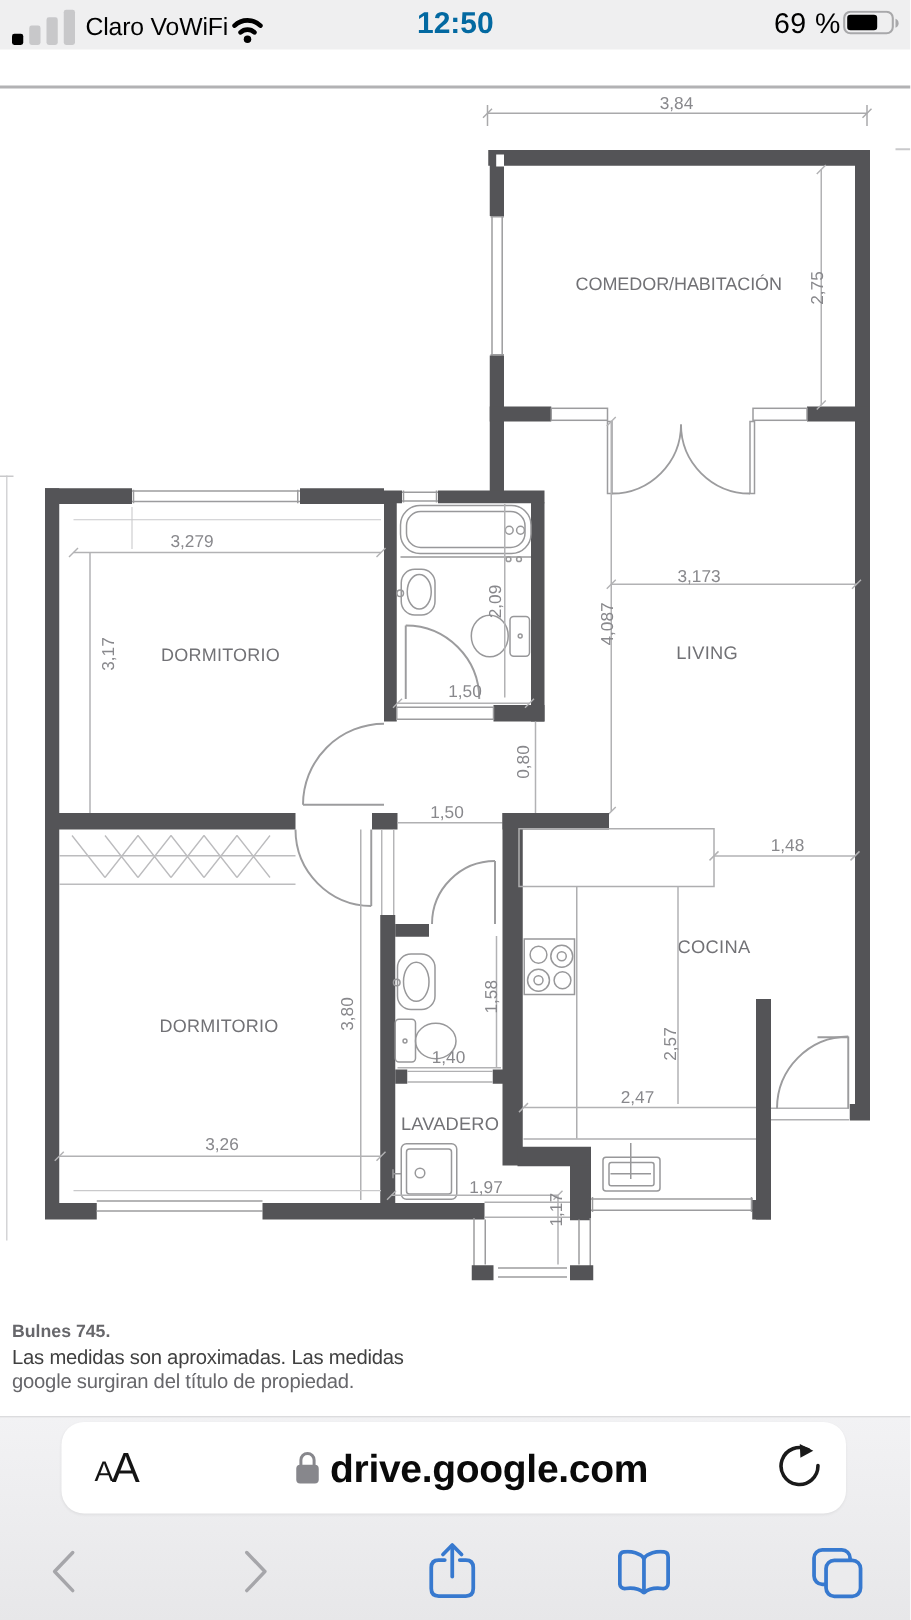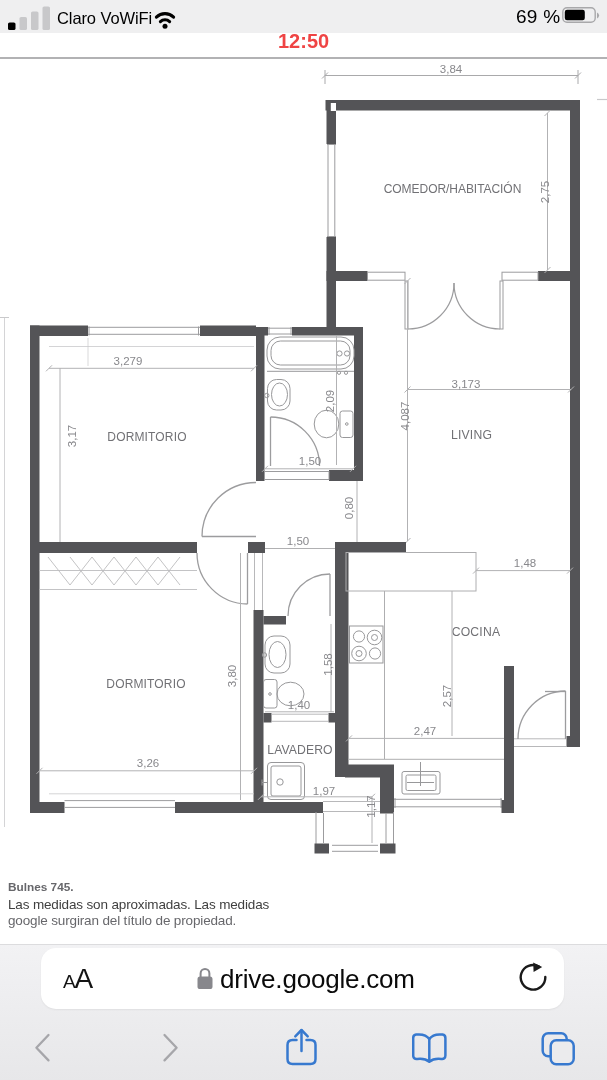--- a/index.html
+++ b/index.html
@@ -19,21 +19,21 @@
 </svg>
 
 <div class="abs" style="left:57px;top:8.5px;font-size:16.5px;color:#000;letter-spacing:-0.1px;text-align:center;">Claro VoWiFi</div>
 
 <svg class="abs" style="left:152.5px;top:9px;" width="24" height="21" viewBox="0 0 24 21">
   <circle cx="12" cy="17.2" r="2.5" fill="#000"></circle>
   <path d="M7.4 12.6 a6.6 6.6 0 0 1 9.2 0" fill="none" stroke="#000" stroke-width="3.1" stroke-linecap="round"></path>
   <path d="M3.4 8.1 a12.3 12.3 0 0 1 17.2 0" fill="none" stroke="#000" stroke-width="3.1" stroke-linecap="round"></path>
 </svg>
 
-<div class="abs" style="left:278px;top:5px;font-size:20px;font-weight:bold;color:#ef4444;letter-spacing:0px;margin-top:25px;">12:50</div>
+<div class="abs" style="left:278px;top:5px;font-size:20px;font-weight:bold;color:#0369a1;letter-spacing:0px;">12:50</div>
 
 <div class="abs" style="left:516px;top:6px;font-size:19px;color:#000;letter-spacing:0.3px;text-align:right;">69 %</div>
 
 <svg class="abs" style="left:562px;top:7px;" width="38" height="17" viewBox="0 0 38 17">
   <rect x="0.8" y="0.8" width="32.4" height="14.4" rx="4.2" fill="none" stroke="#a8a8aa" stroke-width="1.4"></rect>
   <rect x="2.8" y="2.8" width="20" height="10.4" rx="2.2" fill="#000"></rect>
   <path d="M35 5.5 a3.2 3.2 0 0 1 0 6 Z" fill="#a8a8aa"></path>
 </svg>
 
 <div class="abs" style="left:0;top:56.5px;width:607px;height:2px;background:#b2b2b4;"></div>
@@ -563,21 +563,21 @@
 <div class="abs" style="left:41px;top:948px;width:523px;height:61px;border-radius:15px;background:#ffffff;box-shadow:0 1px 2px rgba(0,0,0,0.06);"></div>
 
 <span class="abs" style="left:63px;top:970.5px;font-size:19px;color:#141414;">A</span>
 <span class="abs" style="left:74.5px;top:962.5px;font-size:28px;color:#141414;">A</span>
 
 <svg class="abs" style="left:197px;top:967px;" width="16" height="23" viewBox="0 0 16 23">
   <rect x="0.5" y="9.5" width="15" height="12.5" rx="2.6" fill="#87878c"></rect>
   <path d="M3.6 10 V6.4 a4.4 4.4 0 0 1 8.8 0 V10" fill="none" stroke="#87878c" stroke-width="2"></path>
 </svg>
 
-<div class="abs" style="left:220px;top:964px;font-size:26px;color:#0a0a0a;letter-spacing:-0.2px;">drive.google.com</div>
+<div class="abs" style="left:220px;top:964px;font-size:26px;color:#0a0a0a;letter-spacing:-0.2px;font-weight:bold;">drive.google.com</div>
 
 <svg class="abs" style="left:519px;top:962px;" width="30" height="32" viewBox="0 0 30 32">
   <path d="M20 4.6 a12.3 12.3 0 1 0 6.3 10.4" fill="none" stroke="#1a1a1a" stroke-width="2.4" stroke-linecap="round"></path>
   <path d="M14.2 0.6 L23.2 5.1 L14.6 9.9 Z" fill="#1a1a1a"></path>
 </svg>
 
 <svg class="abs" style="left:33px;top:1032px;" width="20" height="32" viewBox="0 0 20 32">
   <path d="M15.5 3 L3.4 15.7 L15.5 28.4" fill="none" stroke="#a6a6aa" stroke-width="2.3" stroke-linecap="round" stroke-linejoin="round"></path>
 </svg>
 

